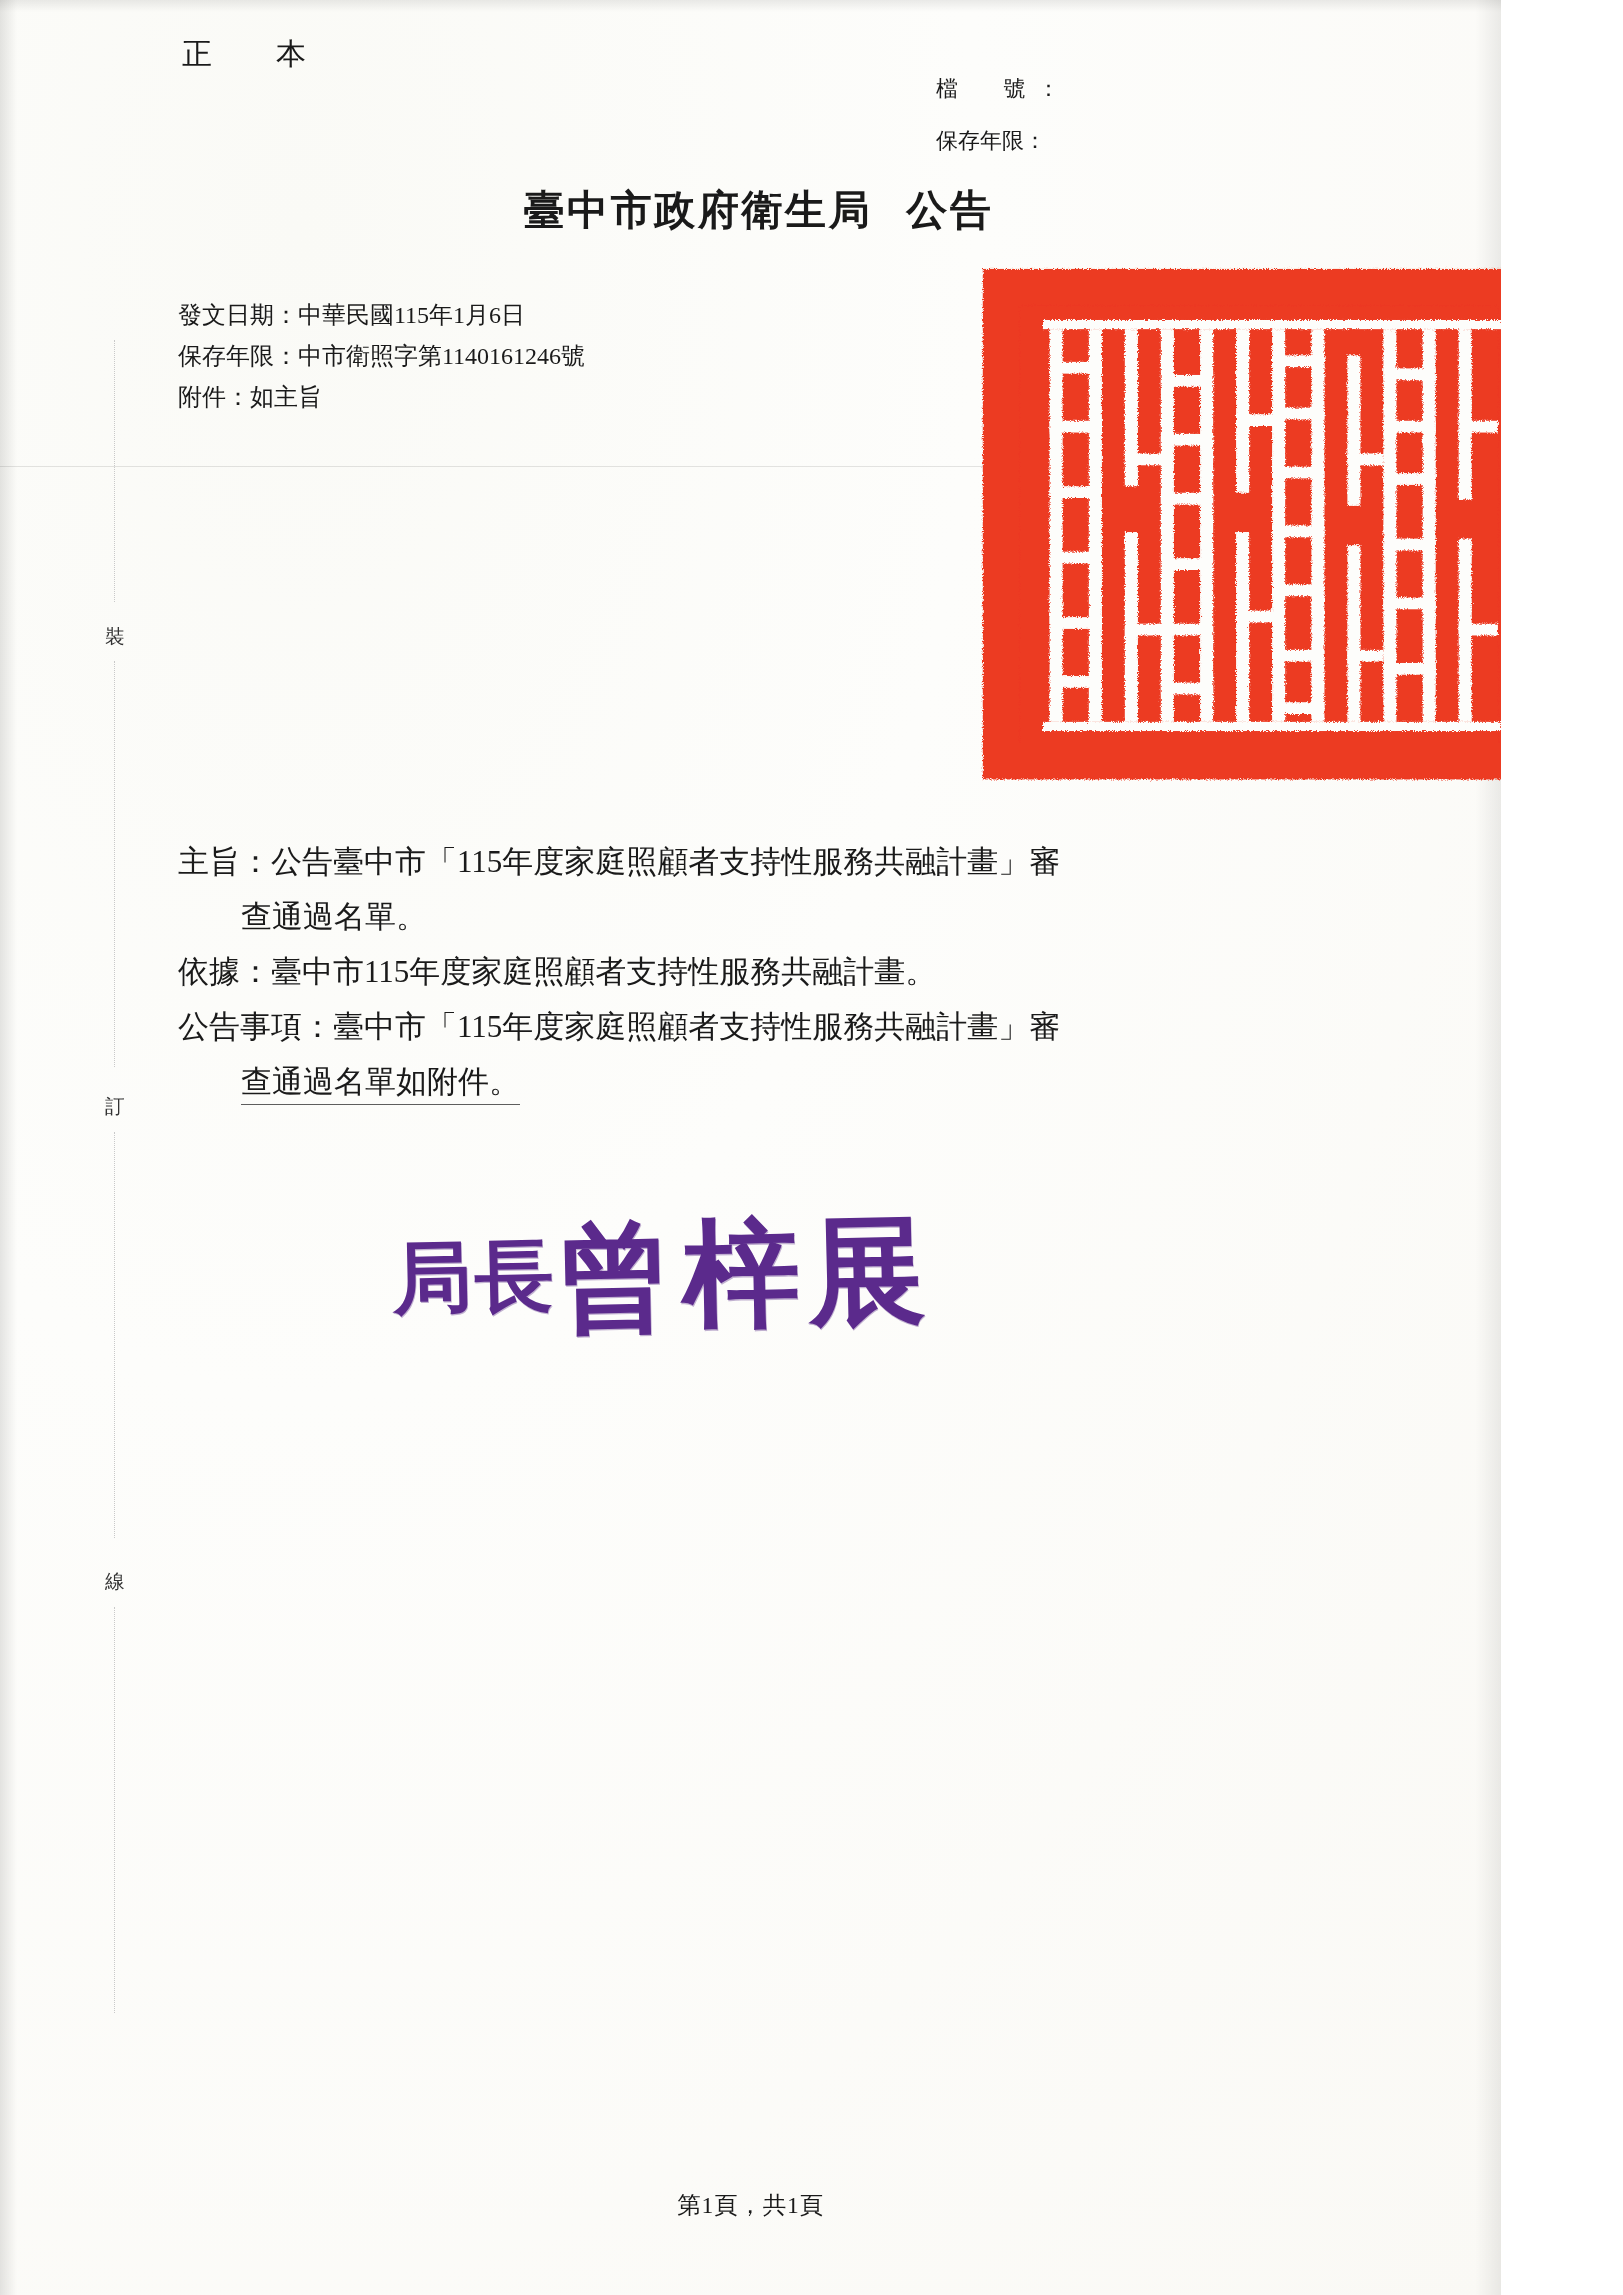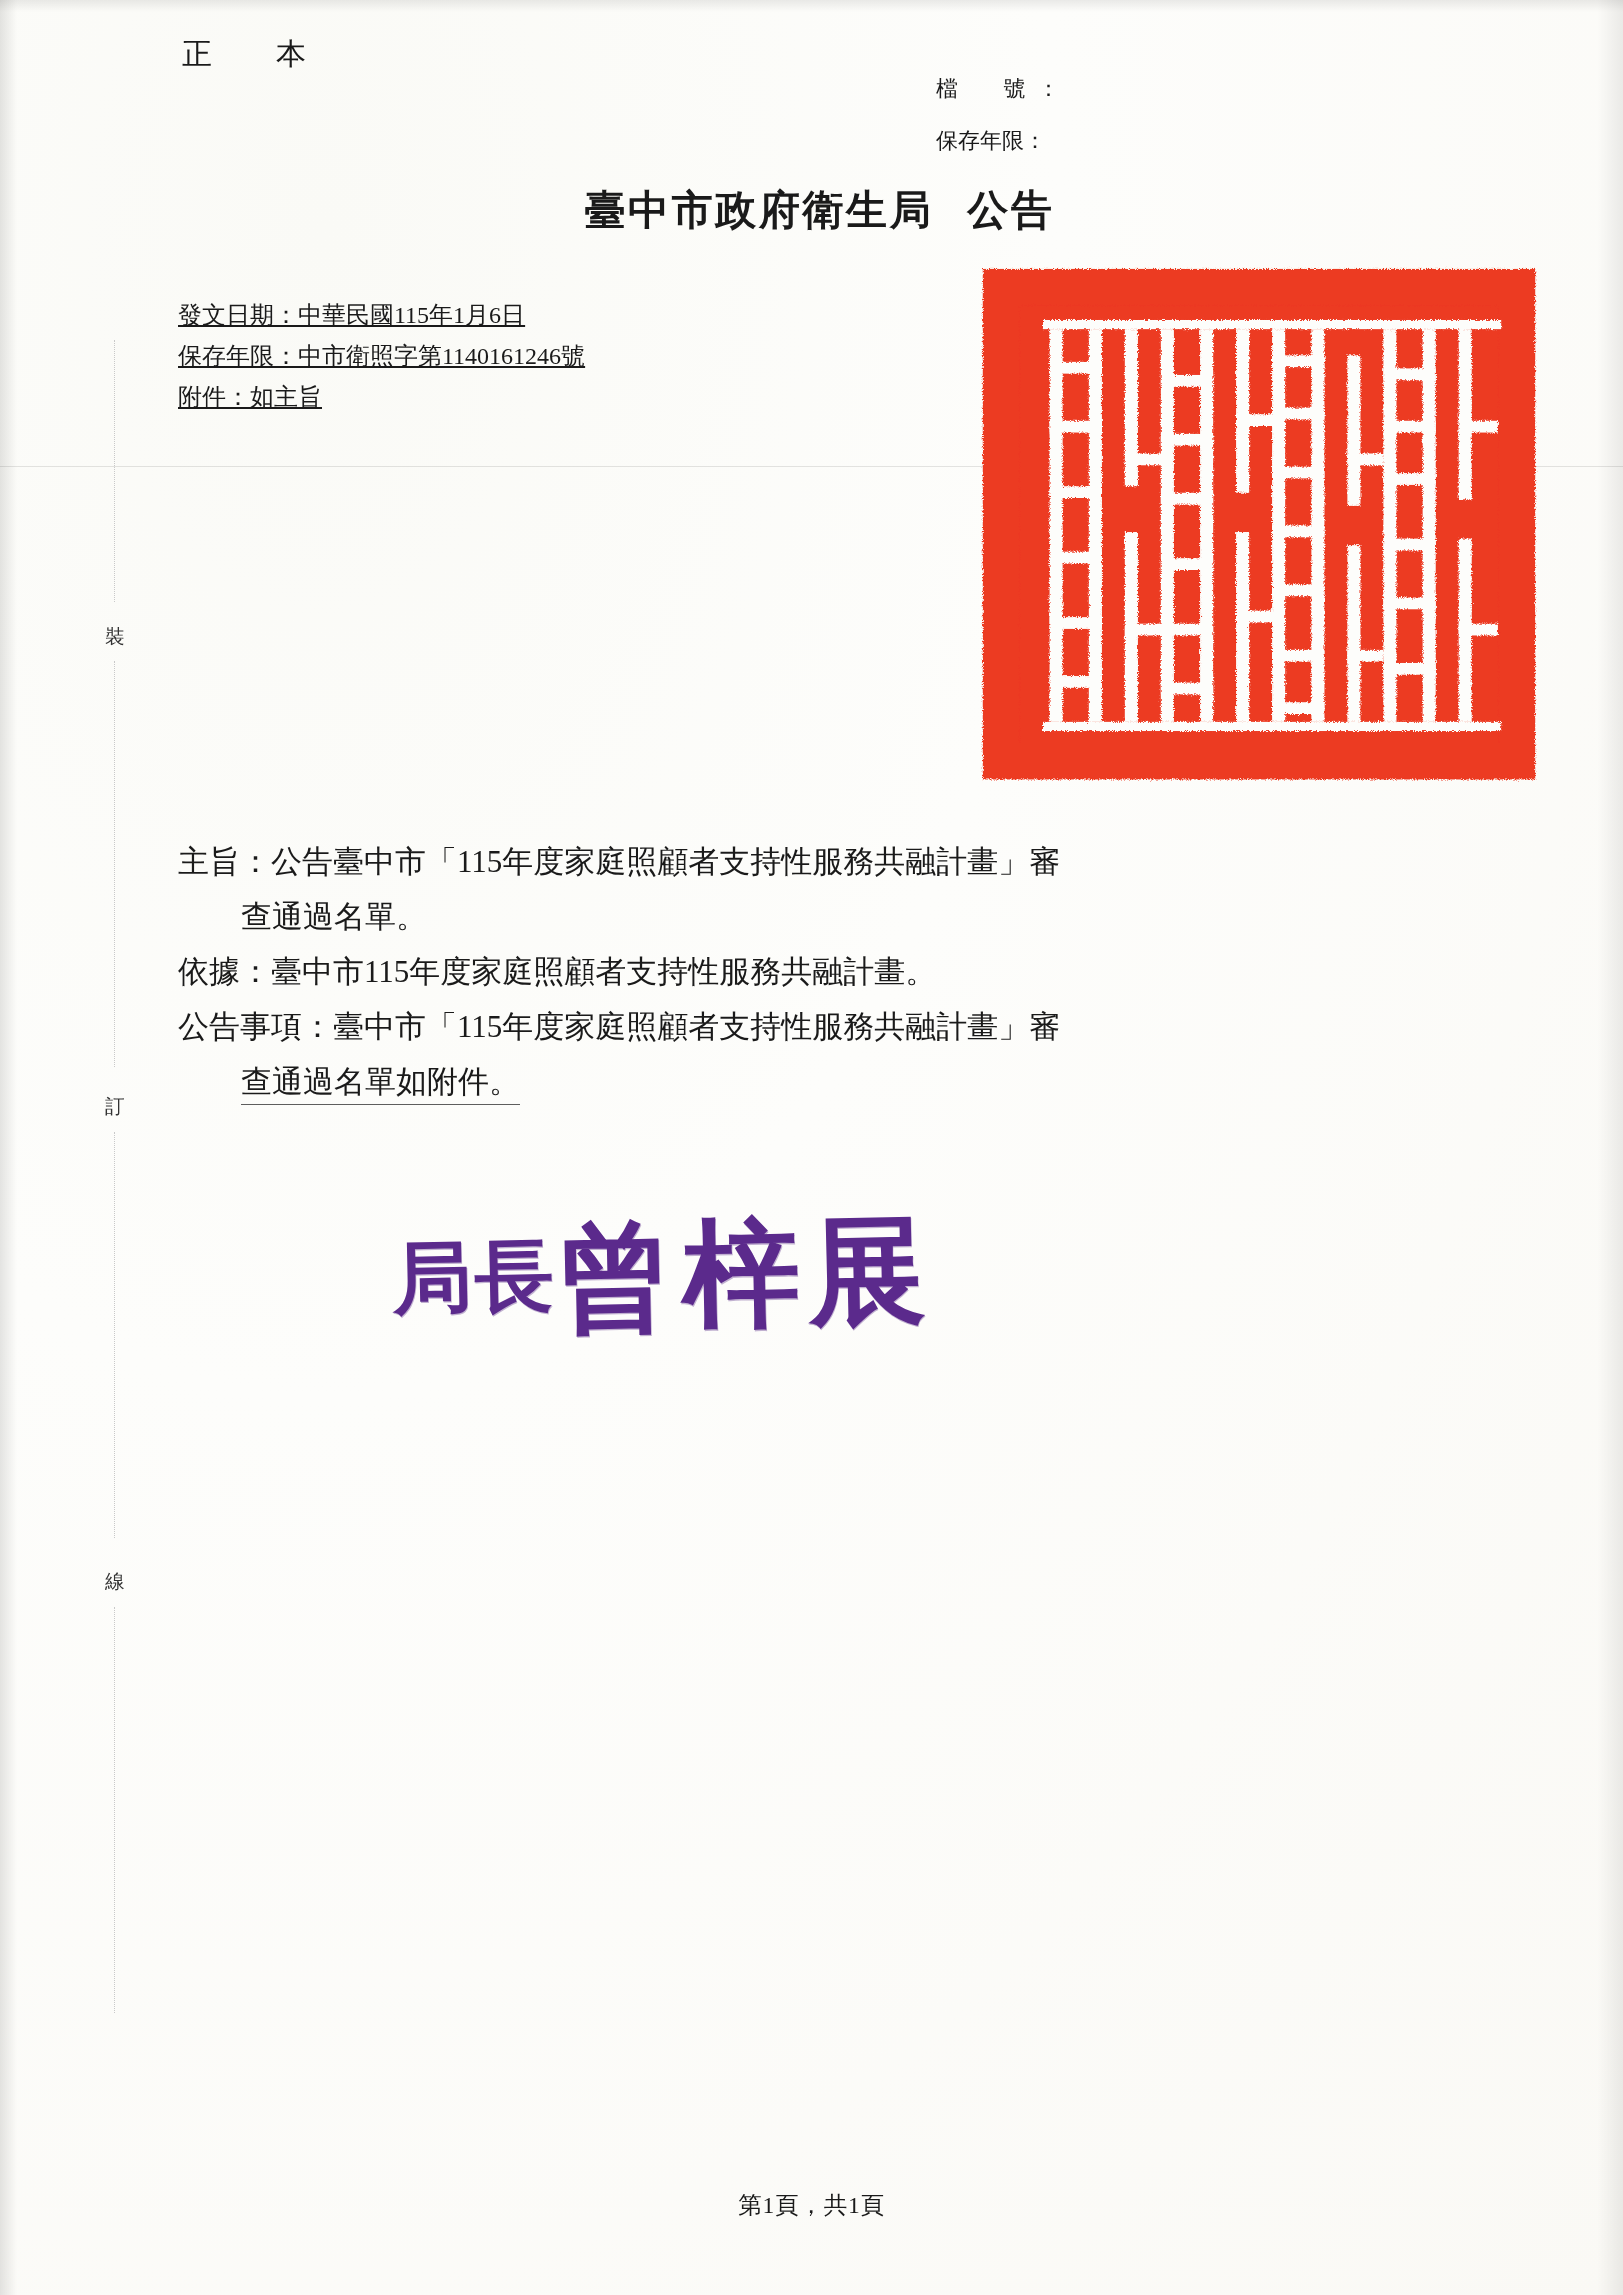--- a/index.html
+++ b/index.html
@@ -6,21 +6,21 @@
     margin: 0;
     padding: 0;
     background: #ffffff;
   }
   body {
     font-family: "Liberation Serif", "DejaVu Serif", serif;
     color: #1a1a1a;
   }
   .page {
     position: relative;
-    width: 1623px;
+    width: 1501px;
     height: 2295px;
     background: #fdfdfb;
     overflow: hidden;
   }
   
   .paper-tint {
     position: absolute;
     inset: 0;
     background:
       radial-gradient(ellipse at 20% 10%, rgba(250,250,246,1) 0%, rgba(253,253,251,1) 40%, rgba(250,249,245,1) 100%);
@@ -86,21 +86,21 @@
   }
 
   
   .meta-block {
     position: absolute;
     left: 178px;
     top: 295px;
     font-size: 24px;
     line-height: 41px;
   }
-  .meta-row { white-space: nowrap; text-decoration: underline; }
+  .meta-row { white-space: nowrap; }
 
   
   .seal {
     position: absolute;
     left: 971px;
     top: 257px;
     width: 576px;
     height: 537px;
   }
   .seal svg { display: block; }

